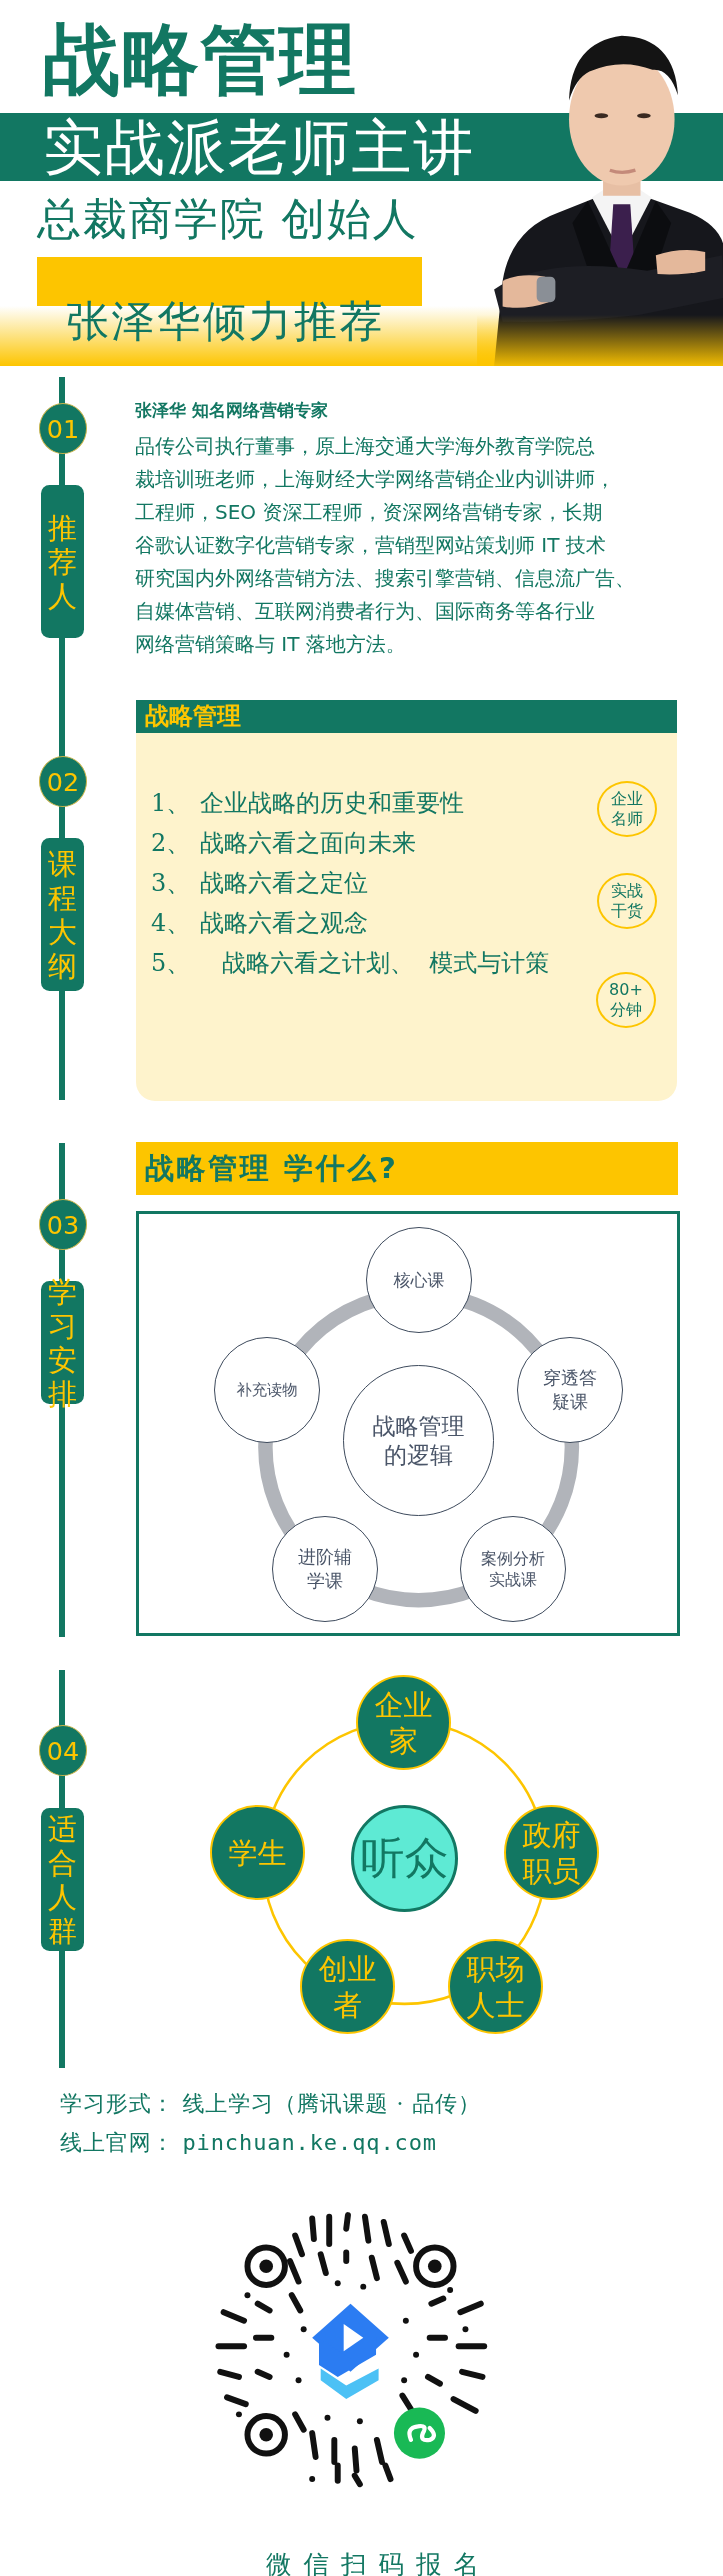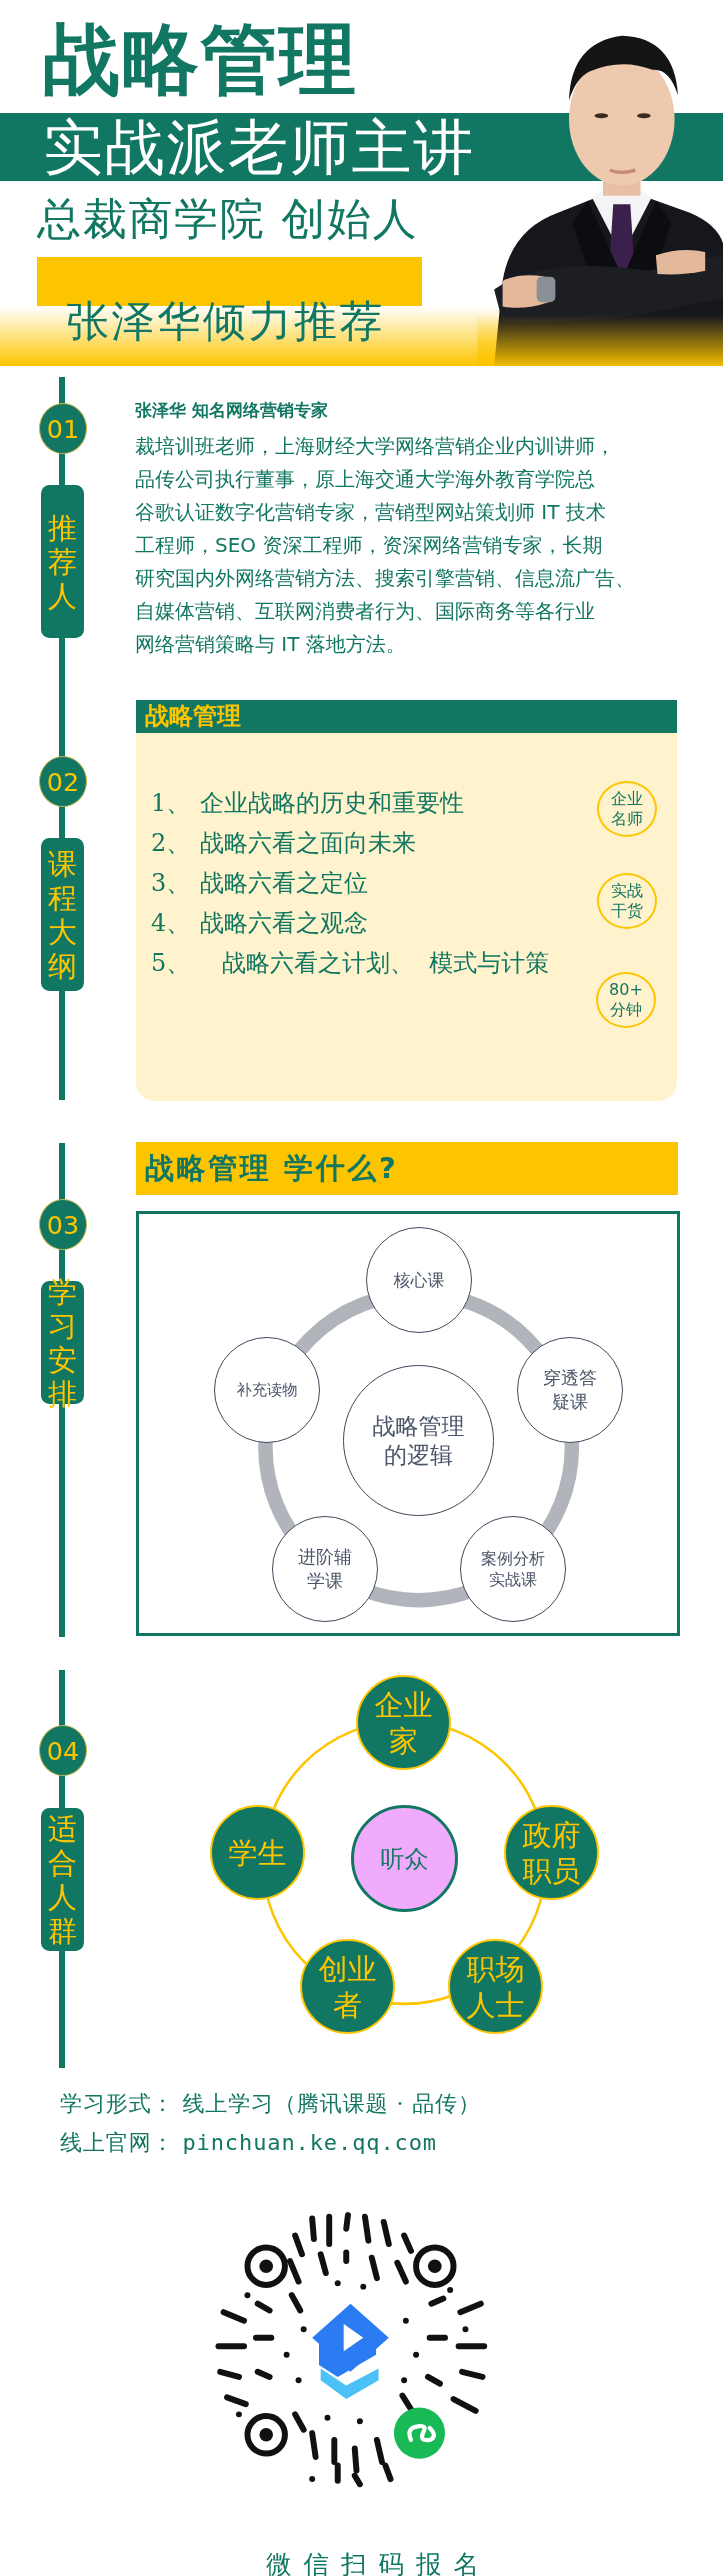--- a/index.html
+++ b/index.html
@@ -138,24 +138,24 @@
 <div class="abs tl-circle" style="top:1725px;">04</div>
 <div class="abs tl-pill" style="top:1808px;height:143px;">
   <span>适</span>
   <span>合</span>
   <span>人</span>
   <span>群</span>
 </div>
 
 <div class="abs s1-heading">张泽华 知名网络营销专家</div>
 <div class="abs s1-body">
+  <div>品传公司执行董事，原上海交通大学海外教育学院总</div>
   <div>裁培训班老师，上海财经大学网络营销企业内训讲师，</div>
-  <div>品传公司执行董事，原上海交通大学海外教育学院总</div>
+  <div>工程师，SEO 资深工程师，资深网络营销专家，长期</div>
   <div>谷歌认证数字化营销专家，营销型网站策划师 IT 技术</div>
-  <div>工程师，SEO 资深工程师，资深网络营销专家，长期</div>
   <div>研究国内外网络营销方法、搜索引擎营销、信息流广告、</div>
   <div>自媒体营销、互联网消费者行为、国际商务等各行业</div>
   <div>网络营销策略与 IT 落地方法。</div>
 </div>
 
 <div class="abs s2-card"></div>
 <div class="abs s2-header"></div>
 <div class="abs s2-header-text">战略管理</div>
 
 <div class="abs s2-list">
@@ -222,21 +222,21 @@
 </div>
 <div class="node3" style="left:343px;top:1365px;width:151px;height:151px;font-size:23px;line-height:29px;">
   <span>战略管理</span>
   <span>的逻辑</span>
 </div>
 
 <svg class="abs" style="left:247px;top:1711px;" width="315" height="315" viewBox="0 0 370 370">
   <circle cx="185" cy="178" r="166" fill="none" stroke="#fdc500" stroke-width="3"></circle>
 </svg>
 
-<div class="abs" style="left:351px;top:1805px;width:107px;height:107px;border:3.4px solid #127762;border-radius:50%;background:#f0abfc;box-sizing:border-box;display:flex;align-items:center;justify-content:center;font-size:24px;color:#127762;">听众</div>
+<div class="abs" style="left:351px;top:1805px;width:107px;height:107px;border:3.4px solid #127762;border-radius:50%;background:#5eead4;box-sizing:border-box;display:flex;align-items:center;justify-content:center;font-size:44px;color:#127762;">听众</div>
 
 <div class="node4" style="left:356px;top:1675px;width:95px;height:95px;">
   <span>企业</span>
   <span>家</span>
 </div>
 <div class="node4" style="left:504px;top:1805px;width:95px;height:95px;">
   <span>政府</span>
   <span>职员</span>
 </div>
 <div class="node4" style="left:448px;top:1939px;width:95px;height:95px;">

